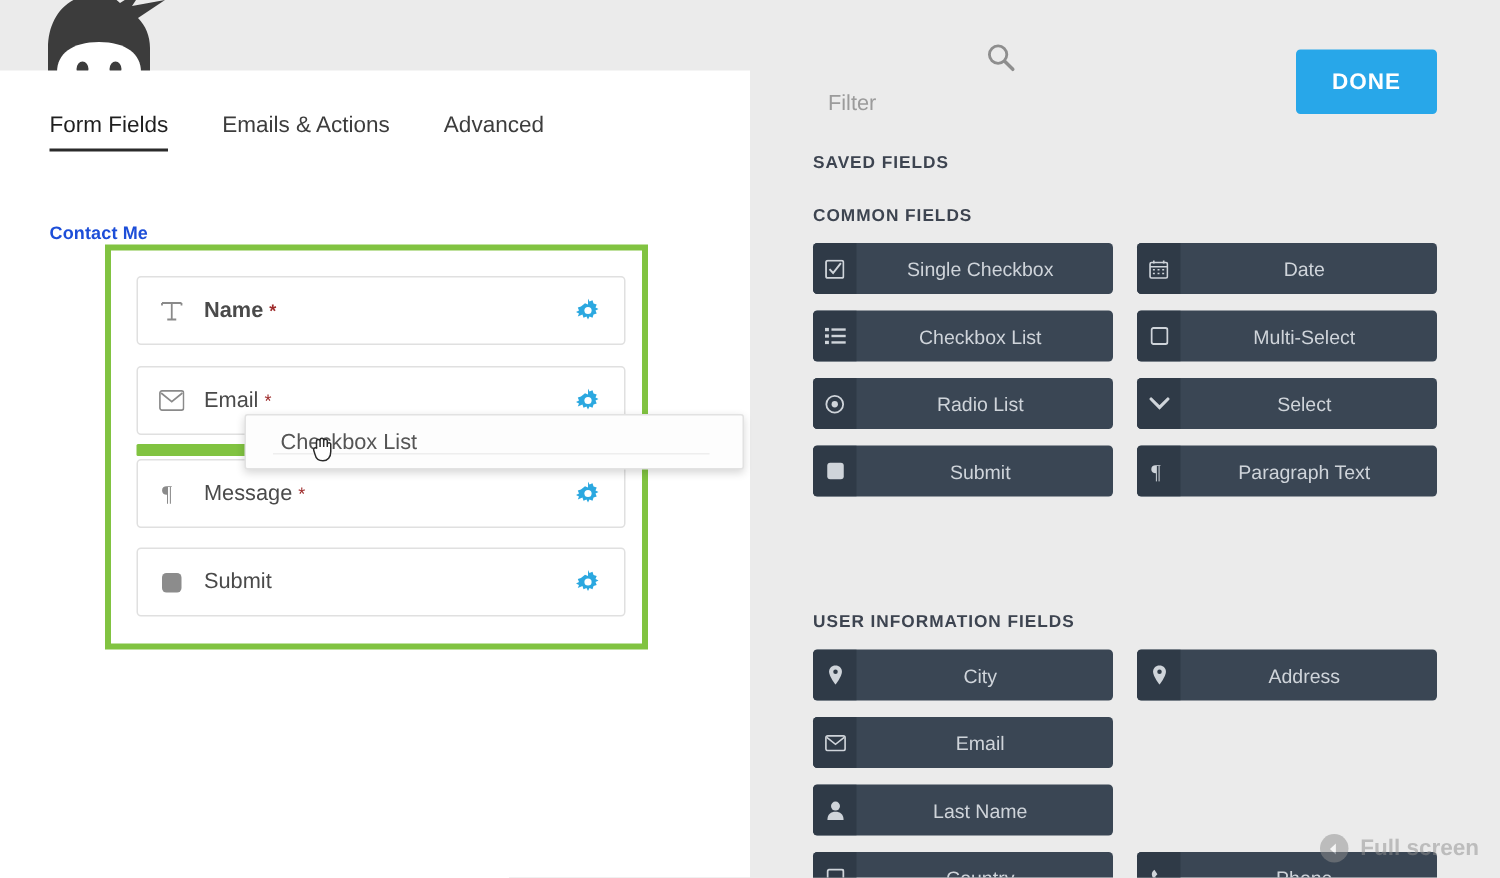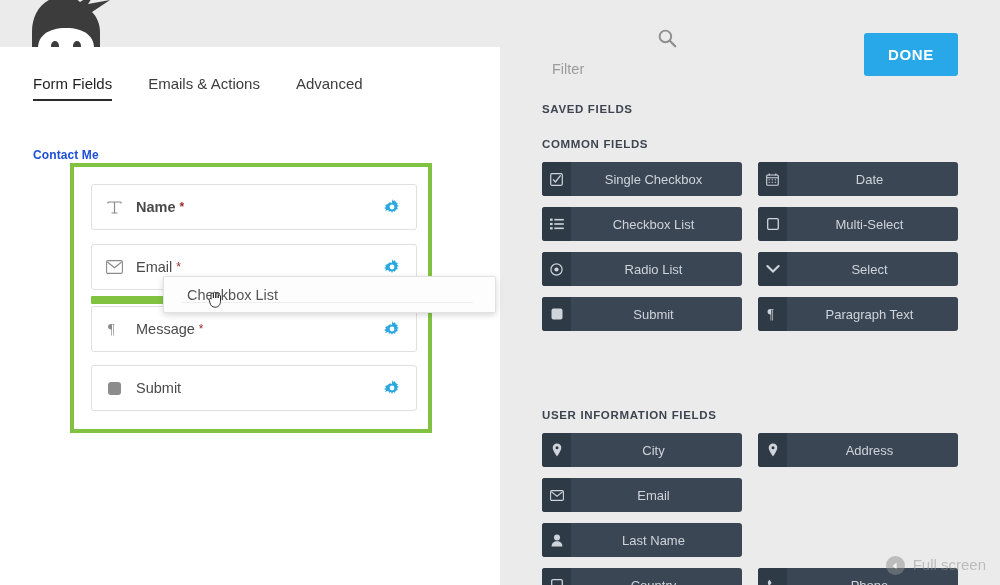--- a/index.html
+++ b/index.html
@@ -103,22 +103,23 @@
     display: flex; align-items: center; justify-content: center; flex: none;
   }
   .fb-label {
     flex: 1; text-align: center; font-size: 13px; color: #cfd4da;
     padding-right: 6px; white-space: nowrap;
   }
 
   
   .fullscreen-hint {
     position: absolute; right: 14px; bottom: 10px;
-    display: flex; align-items: flex-start; gap: 8px;
+    display: flex; align-items: center; gap: 8px;
     opacity: 0.5;
+    font-weight: bold;
   }
   .fs-circle {
     width: 19px; height: 19px; border-radius: 50%; background: #8e8e8e;
     display: flex; align-items: center; justify-content: center;
   }
   .fs-text { font-size: 15px; color: #8e8e8e; }
   svg { display: block; }
 </style>
 </head>
 <body>

